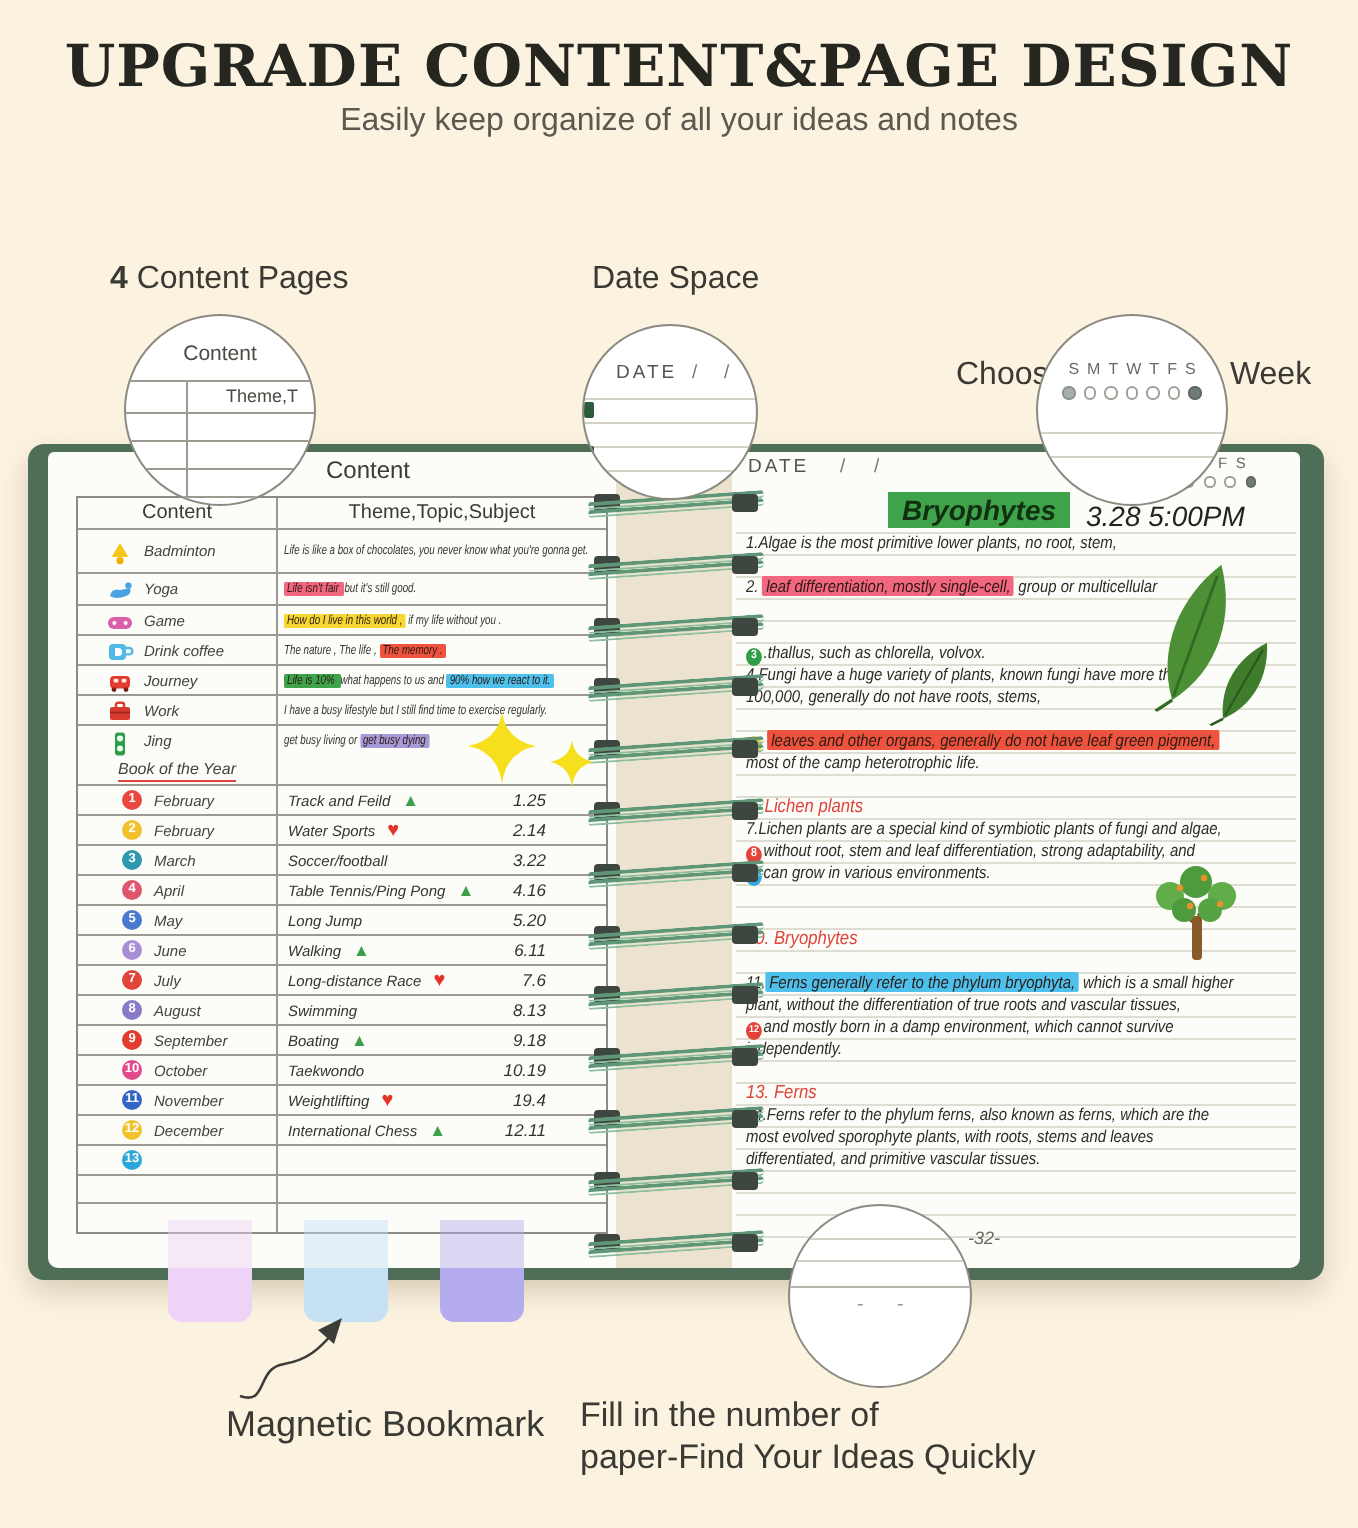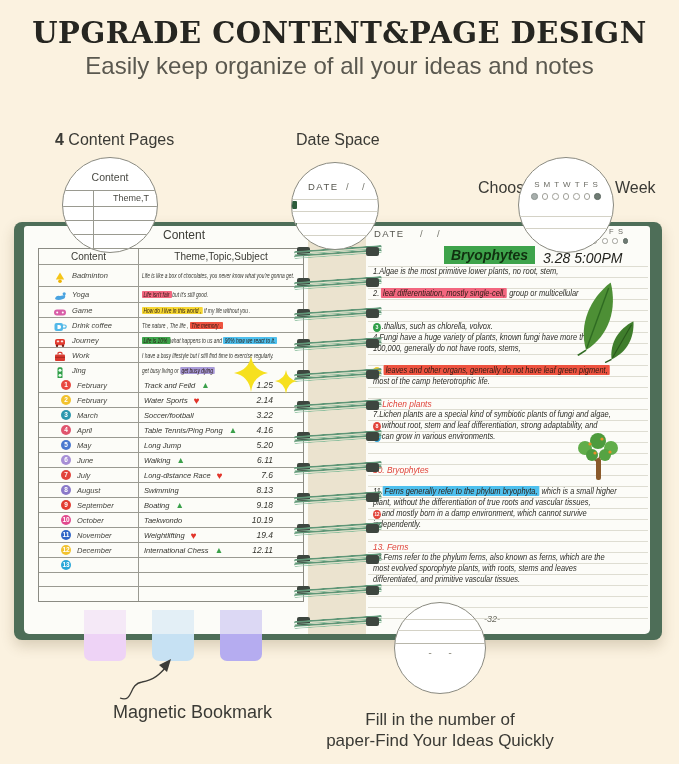--- a/index.html
+++ b/index.html
@@ -4,21 +4,21 @@
 <style>
   * { box-sizing: border-box; margin: 0; padding: 0; }
   html,body { background:#fbf2e0; }
   .canvas { position:relative; width:679px; height:764px; background:#fbf2e0; overflow:hidden;
             font-family:"Liberation Sans", sans-serif; margin:0 auto;padding-left:48px; }
   .abs { position:absolute; }
 
   
   .title { top:16px; left:0; width:679px; text-align:center; font-family:"DejaVu Serif","Liberation Serif",serif;
            font-weight:700; font-size:29px; letter-spacing:0.5px; color:#262621; }
-  .subtitle { top:52px; left:0; width:679px; text-align:center; font-size:24px; color:#5a584f; }
+  .subtitle { top:52px; left:0; width:679px; text-align:center; font-size:16px; color:#5a584f; }
 
   
   .feat { font-size:16px; color:#3a3a35; }
   .feat b { font-weight:700; }
 
   
   .circle { border-radius:50%; background:#fff; border:1px solid #8a8a80; overflow:hidden; z-index:20; }
   .c-title { position:absolute; width:100%; text-align:center; font-size:10.5px; color:#4a4a44; }
   .hline { position:absolute; left:0; right:0; height:1px; background:#9a9a90; }
   .hline.faint { background:#d4d2c6; }
@@ -93,22 +93,22 @@
 
   
   .sticker { z-index:8; }
 
   
   .tab { z-index:7; border-radius:0 0 7px 7px; }
   .tab-top { z-index:3; opacity:0.45; }
 
   
   .cap { font-size:18px; color:#3a3a35; z-index:25; }
-  .fillcap { left:290px; top:697px; width:300px; text-align:center; font-size:17px; line-height:21px;
-             color:#3a3a35; z-index:25;margin-top:12px; }
+  .fillcap { left:290px; top:697px; width:300px; font-size:17px; line-height:21px;
+             color:#3a3a35; z-index:25; }
   .b-dashes { position:absolute; width:100%; text-align:center; font-size:10px; color:#9a988c;
               white-space:pre; font-style:italic; }
 </style>
 </head>
 <body>
 
 <div class="canvas" style="background: rgb(251, 242, 224);">
 
   <div class="abs title">UPGRADE CONTENT&amp;PAGE DESIGN</div>
   <div class="abs subtitle">Easily keep organize of all your ideas and notes</div>
@@ -296,20 +296,26 @@
                 <circle cx="7" cy="3.3" r="1.5" fill="#eafff0"></circle>
                 <circle cx="7" cy="8.2" r="1.5" fill="#eafff0"></circle>
               </svg></span>
             <span class="act-label">Jing</span>
           </div>
           <div class="t-c2">
             <span class="desc"><span>get busy living or </span><span class="seg-hl" style="background: rgb(168, 154, 216);">get busy dying</span></span>
           </div>
         </div>
       </div>
+    <div class="t-row" style="height:15px;">
+      <div class="t-c1">
+          <span class="boty">Book of the Year</span>
+        </div>
+      <div class="t-c2"></div>
+    </div>
     <div id="month-rows">
         <div class="t-row" style="height: 15px;">
           <div class="t-c1">
             <span class="mcirc" style="background: rgb(232, 72, 63);">1</span>
             <span class="mname">February</span>
           </div>
           <div class="t-c2">
             <span class="sport">Track and Feild</span>
             <span class="mark-tri">▲</span>
             <span class="mdate">1.25</span>

